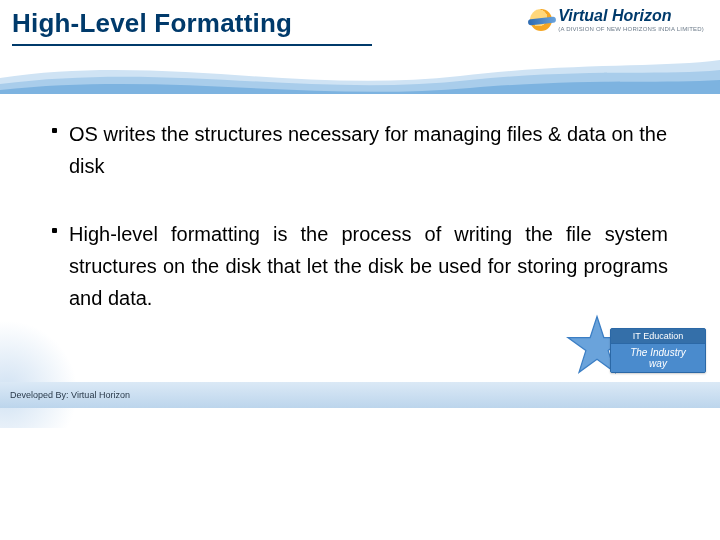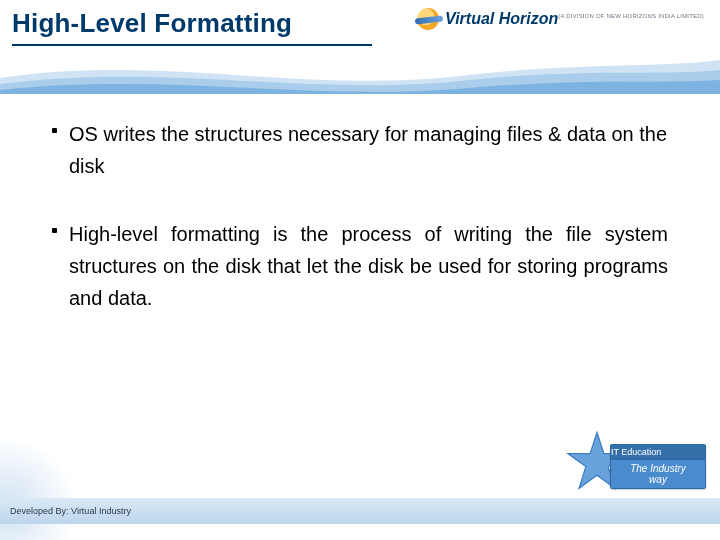--- a/index.html
+++ b/index.html
@@ -1,36 +1,36 @@
 <!DOCTYPE html>
 <html><head>
 <meta charset="utf-8">
 <style>
   html,body{margin:0;padding:0;width:720px;height:540px;font-family:Arial,Helvetica,sans-serif;background:#fff;overflow:hidden}
-  .slide{position:relative;width:720px;height:524px;background:#fff}
+  .slide{position:relative;width:720px;height:408px;background:#fff}
   .title{position:absolute;left:12px;top:8px;font-size:26px;font-weight:bold;color:#003a6b;letter-spacing:.2px}
   .title-rule{position:absolute;left:12px;top:44px;width:360px;height:2px;background:#003a6b}
   .logo{position:absolute;right:16px;top:8px;display:flex;align-items:center;gap:6px}
   .logo-mark{width:22px;height:22px;border-radius:50%;background:radial-gradient(circle at 40% 40%,#ffd77a 0 45%,#f5a623 46% 100%);position:relative}
   .logo-mark::after{content:"";position:absolute;left:-2px;top:9px;width:28px;height:6px;border-radius:3px;background:linear-gradient(90deg,#2e6bb1,#6aa3db);transform:rotate(-6deg)}
-  .logo-text{display:flex;flex-direction:row;line-height:1}
+  .logo-text{display:flex;flex-direction:column;line-height:1}
   .brand{font-size:16px;color:#003a6b;font-style:italic;font-weight:600}
   .brand-sub{font-size:6px;color:#6b7a89;margin-top:2px;letter-spacing:.2px}
   .wave{position:absolute;left:0;top:50px;width:720px;height:44px;pointer-events:none}
   .wave svg{width:100%;height:100%;display:block}
   .content{position:absolute;left:52px;right:52px;top:118px;color:#000;font-size:20px;line-height:1.6}
   .bullet{display:flex;gap:12px;margin-bottom:36px}
   .dot{flex:0 0 auto;margin-top:10px;width:5px;height:5px;background:#000;border-radius:1px}
   .b1 .txt{text-align:justify}
   .footer{position:absolute;left:0;bottom:0;width:720px;height:26px;background:linear-gradient(180deg,#dbe9f6 0%,#bcd5ec 100%);display:flex;align-items:center;justify-content:space-between;padding:0 10px;box-sizing:border-box;font-size:9px;color:#2a3a4a}
   .badge{position:absolute;right:24px;bottom:22px;width:130px;height:72px}
   .star{position:absolute;left:0;top:0;width:62px;height:62px}
   .star svg{width:100%;height:100%}
   .tag-box{position:absolute;left:44px;top:14px;width:94px;background:#3b7ec4;border:1px solid #2b68a6;border-radius:2px;box-shadow:0 1px 2px rgba(0,0,0,.2)}
-  .tag-line1{font-size:9px;color:#fff;padding:2px 0;border-bottom:1px solid #2b68a6;background:#346fa9}
+  .tag-line1{font-size:9px;color:#fff;text-align:center;padding:2px 0;border-bottom:1px solid #2b68a6;background:#346fa9}
   .tag-line2{font-size:10px;color:#fff;text-align:center;padding:3px 16px;font-style:italic;background:#4a8bcd}
   .left-glow{position:absolute;left:-30px;bottom:-20px;width:120px;height:120px;background:radial-gradient(circle at 30% 70%,rgba(120,170,220,.35),rgba(255,255,255,0) 60%);pointer-events:none}
 </style>
 </head>
 <body>
 
 <div class="slide">
 
   <div class="title">High-Level Formatting</div>
   <div class="title-rule"></div>
@@ -70,16 +70,16 @@
         <polygon points="50,4 61,38 97,38 68,59 79,94 50,73 21,94 32,59 3,38 39,38" fill="#6aa3db" stroke="#3b7ec4" stroke-width="2"></polygon>
       </svg>
     </div>
     <div class="tag-box">
       <div class="tag-line1">IT Education</div>
       <div class="tag-line2">The Industry way</div>
     </div>
   </div>
 
   <div class="footer">
-    <span>Developed By: Virtual Industry</span>
+    <span>Developed By: Virtual Horizon</span>
   </div>
 
 </div>
 
 </body></html>

